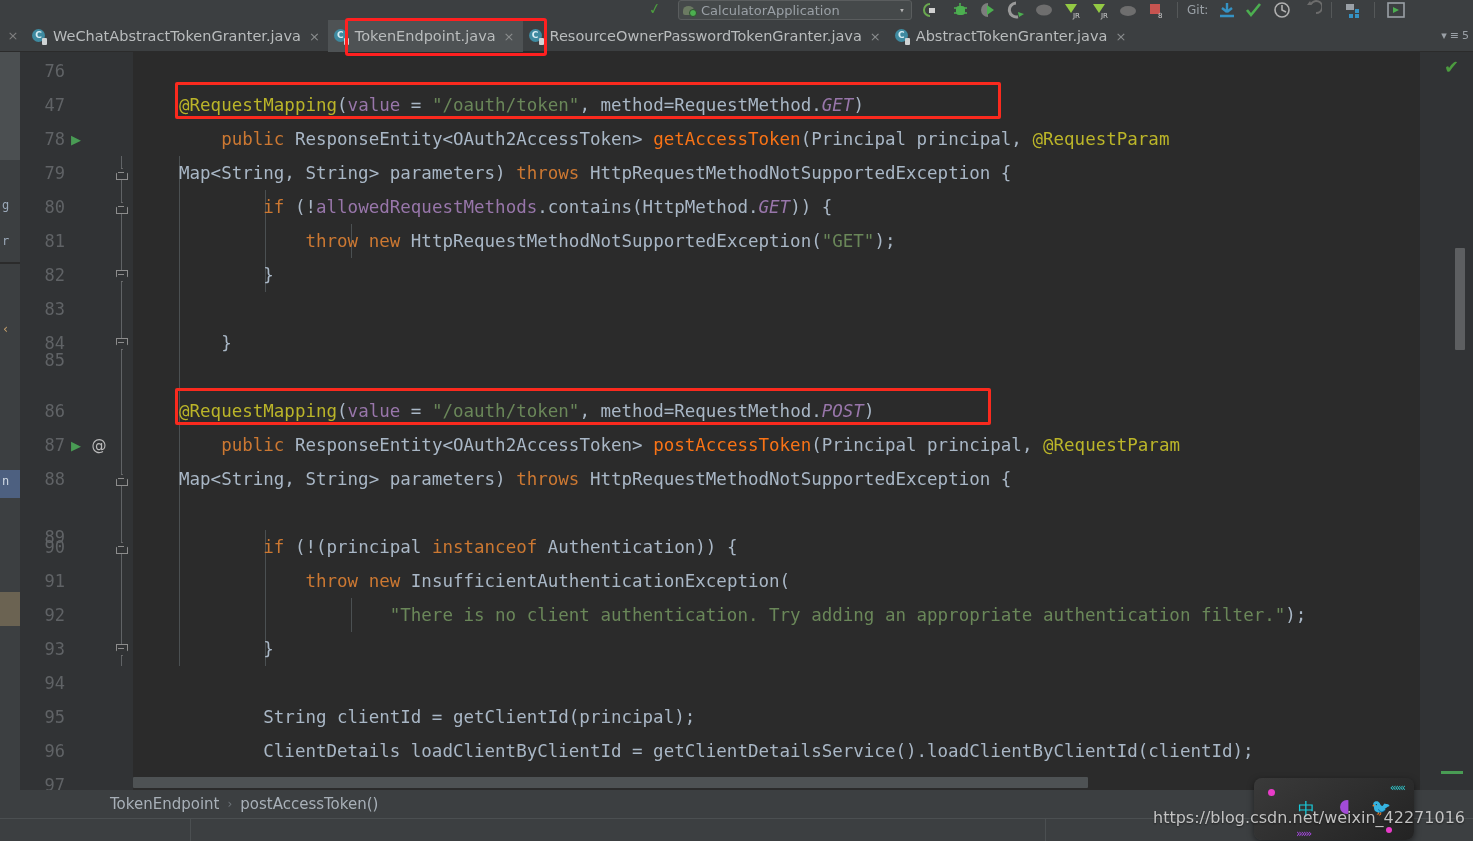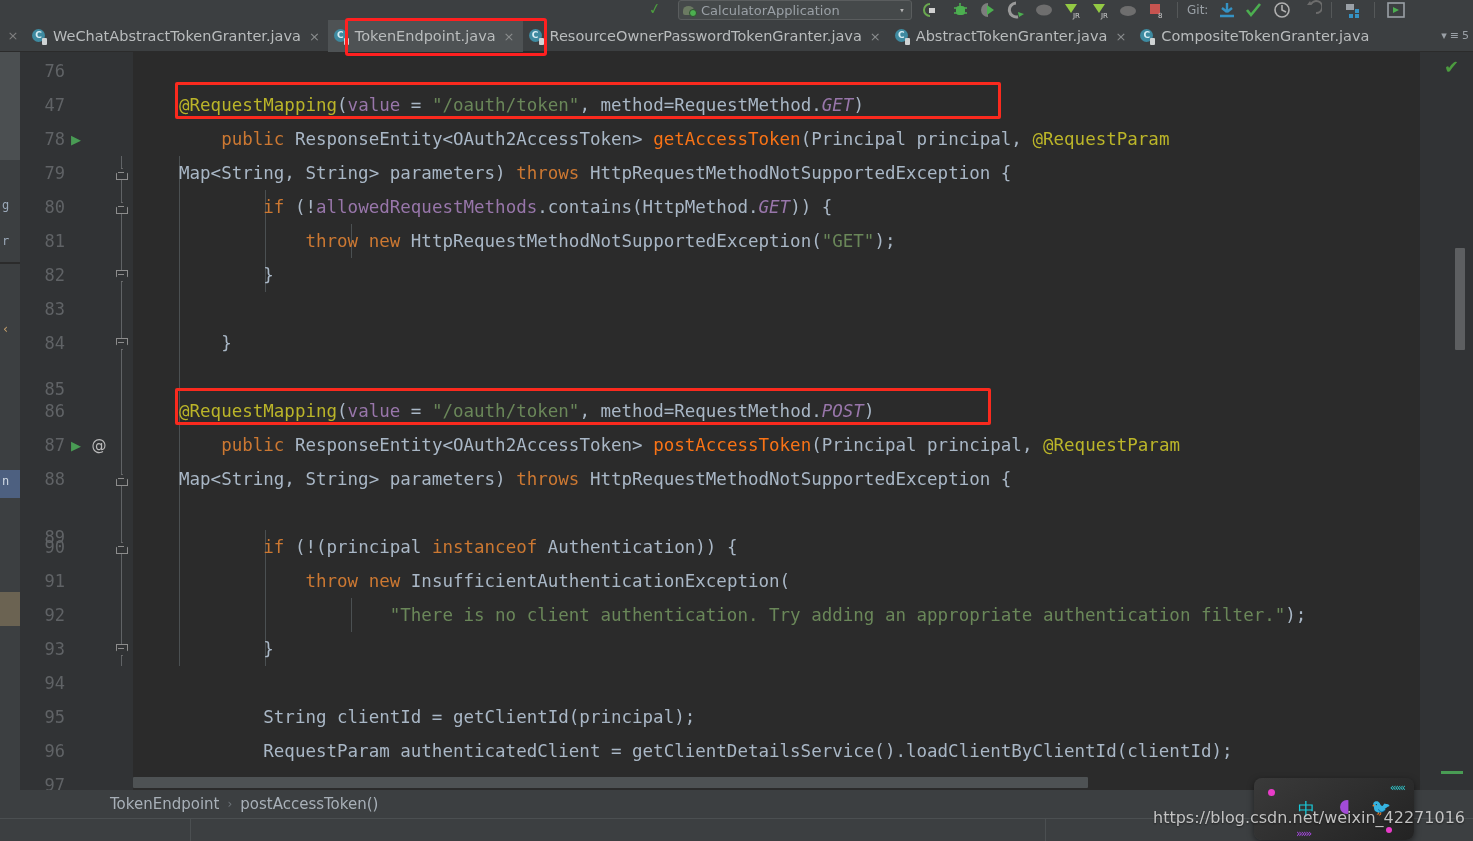--- a/index.html
+++ b/index.html
@@ -442,24 +442,20 @@
       <span>ResourceOwnerPasswordTokenGranter.java</span>
       <span class="tclose">×</span>
     </div>
 
     <div class="tab">
       <span class="jicon"></span>
       <span>AbstractTokenGranter.java</span>
       <span class="tclose">×</span>
     </div>
 
-    <div class="tab">
-      <span class="jicon"></span>
-      <span>CompositeTokenGranter.java</span>
-    </div>
 
     <div class="tabbar-right">
       <span>▾</span>
       <span>≡</span>
       <span>5</span>
     </div>
   </div>
 
   <div class="tab-hilite"></div>
 
@@ -525,21 +521,21 @@
           <span class="gat"></span>
         </div>
         <div class="fold-line" style="top: 240px;"></div>
         <div class="gutter-line" style="top: 274px;">
           <span class="gln">84</span>
           <span class="grun"></span>
           <span class="gat"></span>
         </div>
         <div class="fold-line" style="top: 274px;"></div>
         <div class="fold fold-start" style="top: 285px;"></div>
-        <div class="gutter-line" style="top: 320px;">
+        <div class="gutter-line" style="top: 291px;">
           <span class="gln">85</span>
           <span class="grun"></span>
           <span class="gat"></span>
         </div>
         <div class="fold-line" style="top: 308px;"></div>
         <div class="gutter-line" style="top: 342px;">
           <span class="gln">86</span>
           <span class="grun"></span>
           <span class="gat"></span>
         </div>
@@ -624,21 +620,21 @@
         <div class="code-line" style="top: 342px;"><span class="ind" style="left: 46px;"></span><span class="ln-txt"><span class="an">@RequestMapping</span><span class="p">(</span><span class="f">value</span><span class="p"> = </span><span class="s">"/oauth/token"</span><span class="p">, </span><span class="n">method</span><span class="p">=</span><span class="n">RequestMethod.</span><span class="fi">POST</span><span class="p">)</span></span></div>
         <div class="code-line" style="top: 376px;"><span class="ind" style="left: 46px;"></span><span class="ln-txt"><span class="p">    </span><span class="k">public</span><span class="n"> ResponseEntity&lt;OAuth2AccessToken&gt; </span><span class="m">postAccessToken</span><span class="n">(Principal principal, </span><span class="an">@RequestParam</span></span></div>
         <div class="code-line" style="top: 410px;"><span class="ind" style="left: 46px;"></span><span class="ln-txt"><span class="n">Map&lt;String, String&gt; parameters) </span><span class="k">throws</span><span class="n"> HttpRequestMethodNotSupportedException {</span></span></div>
         <div class="code-line" style="top: 444px;"><span class="ind" style="left: 46px;"></span><span class="ln-txt"></span></div>
         <div class="code-line" style="top: 478px;"><span class="ind" style="left: 46px;"></span><span class="ind" style="left: 132px;"></span><span class="ln-txt"><span class="p">        </span><span class="k">if</span><span class="n"> (!(principal </span><span class="k">instanceof</span><span class="n"> Authentication)) {</span></span></div>
         <div class="code-line" style="top: 512px;"><span class="ind" style="left: 46px;"></span><span class="ind" style="left: 132px;"></span><span class="ln-txt"><span class="p">            </span><span class="k">throw</span><span class="p"> </span><span class="k">new</span><span class="n"> InsufficientAuthenticationException(</span></span></div>
         <div class="code-line" style="top: 546px;"><span class="ind" style="left: 46px;"></span><span class="ind" style="left: 132px;"></span><span class="ind" style="left: 218px;"></span><span class="ln-txt"><span class="p">                    </span><span class="s">"There is no client authentication. Try adding an appropriate authentication filter."</span><span class="n">);</span></span></div>
         <div class="code-line" style="top: 580px;"><span class="ind" style="left: 46px;"></span><span class="ind" style="left: 132px;"></span><span class="ln-txt"><span class="n">        }</span></span></div>
         <div class="code-line" style="top: 614px;"><span class="ln-txt"></span></div>
         <div class="code-line" style="top: 648px;"><span class="ln-txt"><span class="n">        String clientId = getClientId(principal);</span></span></div>
-        <div class="code-line" style="top: 682px;"><span class="ln-txt"><span class="n">        RequestParam authenticatedClient = getClientDetailsService().loadClientByClientId(clientId);</span></span></div>
+        <div class="code-line" style="top: 682px;"><span class="ln-txt"><span class="n">        ClientDetails loadClientByClientId = getClientDetailsService().loadClientByClientId(clientId);</span></span></div>
         <div class="code-line" style="top: 716px;"><span class="ln-txt"></span></div>
       </div>
 
     <div class="hl-box" style="left:155px; top:30px; width:826px; height:37px;"></div>
     <div class="hl-box" style="left:155px; top:336px; width:816px; height:37px;"></div>
 
     <div class="rightbar">
       <div class="ok-check">✔</div>
       <div class="vscroll"></div>
       <div class="green-mark"></div>

